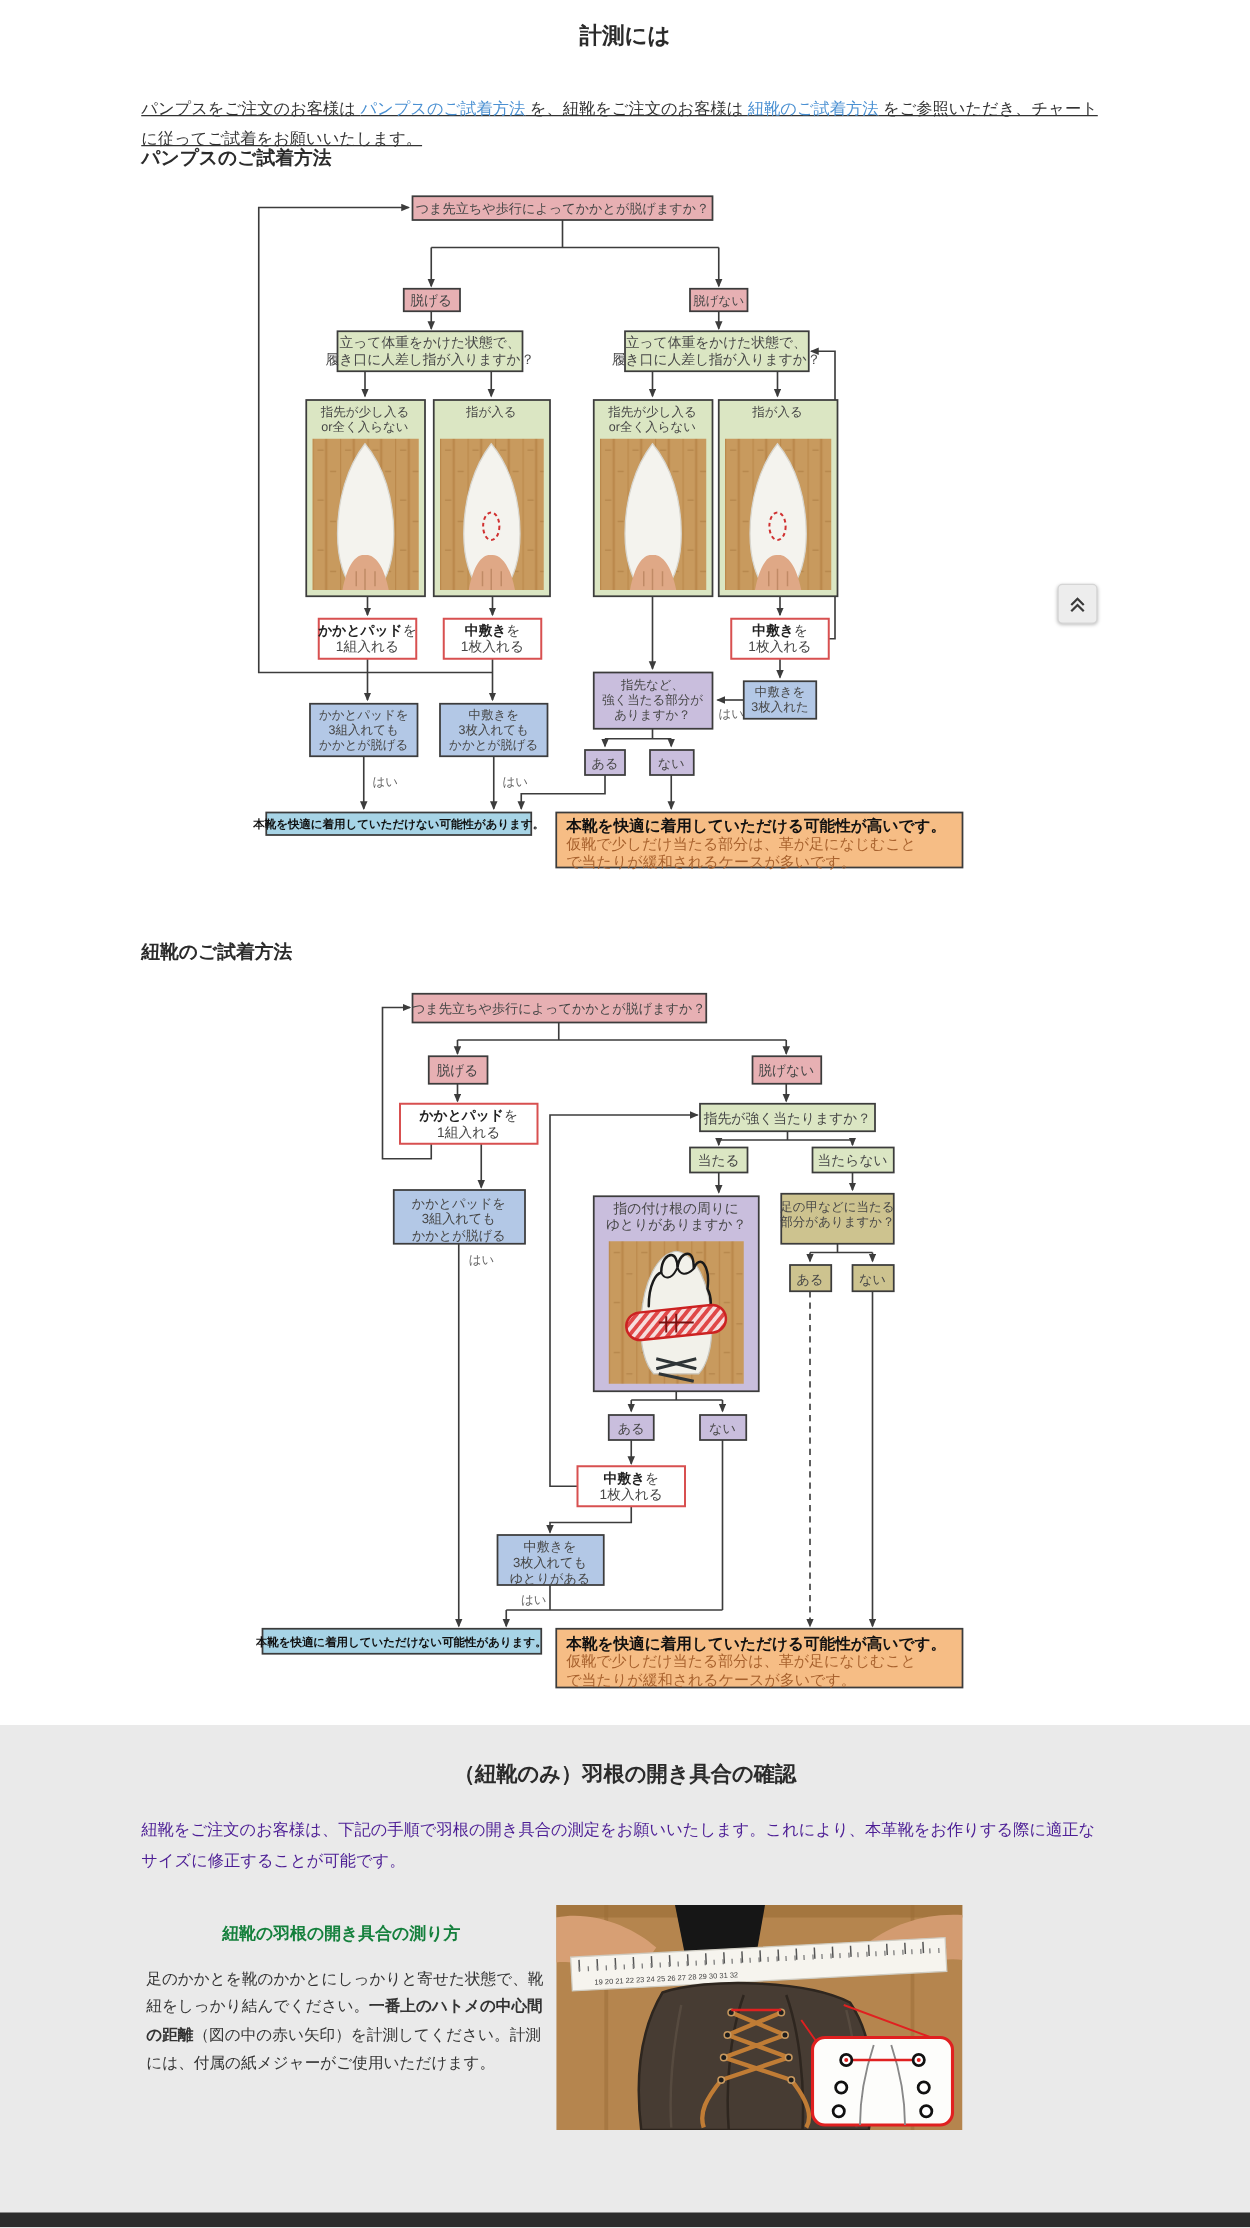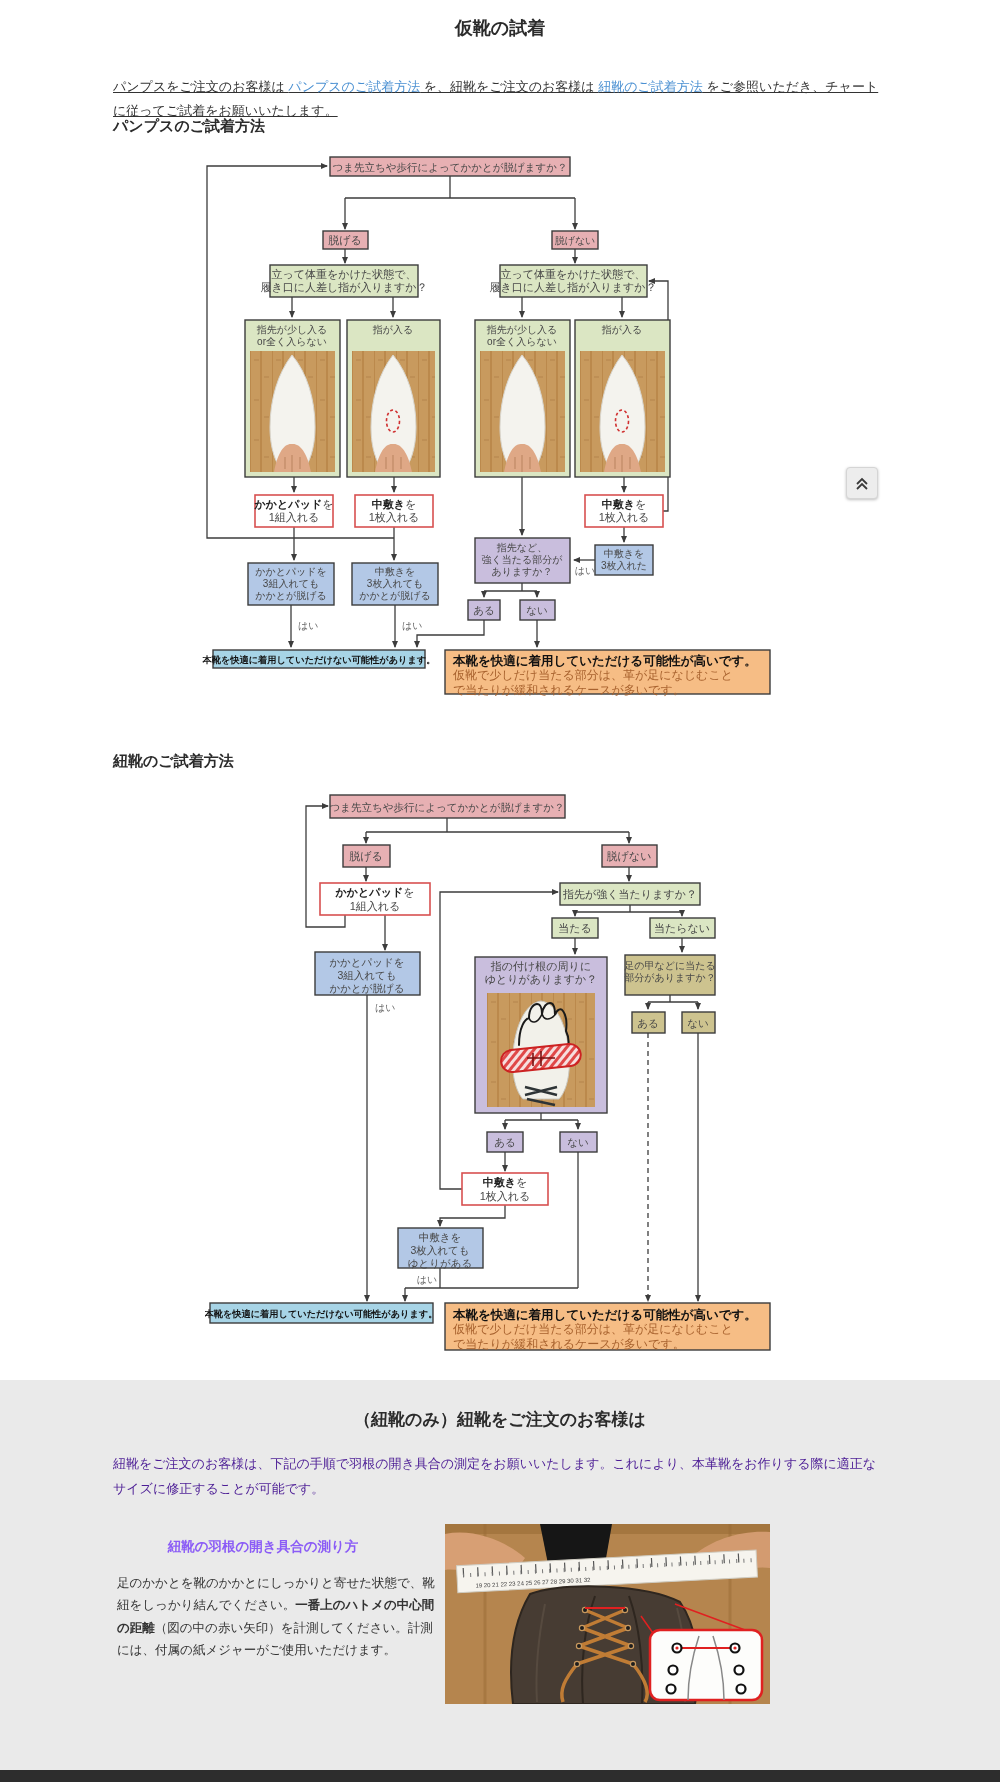--- a/index.html
+++ b/index.html
@@ -25,33 +25,33 @@
   .tyc{text-anchor:middle;}
   .redl{font-family:"Liberation Sans",sans-serif;font-size:11px;font-weight:bold;fill:#222;text-anchor:middle;}
   .redl tspan.tail{font-weight:normal;fill:#474747;}
   .tr1{font-family:"Liberation Sans",sans-serif;font-size:9.2px;font-weight:bold;fill:#111;text-anchor:middle;}
   .tg1{font-family:"Liberation Sans",sans-serif;font-size:12.5px;font-weight:bold;fill:#111;text-anchor:start;}
   .tg2{font-family:"Liberation Sans",sans-serif;font-size:12px;fill:#a8622e;text-anchor:start;}
   
   .grayband{top:1380px;left:0;width:1000px;height:392px;background:#eaeaea;}
   .wing-title{top:28px;left:0;width:100%;text-align:center;font-size:17px;font-weight:bold;color:#2b2b2b;}
   .wing-desc{top:72px;left:113px;width:776px;font-size:13px;line-height:1.9;color:#4c1d95;}
-  .howto-title{top:158px;left:102px;width:322px;text-align:center;font-size:13.5px;font-weight:bold;color:#8b5cf6;}
+  .howto-title{top:158px;left:112px;width:322px;text-align:center;font-size:13.5px;font-weight:bold;color:#15803d;}
   .howto-body{top:188px;left:113px;width:322px;font-size:12.5px;line-height:1.78;color:#333;}
   .footerbar{top:1770px;left:0;width:1000px;height:12px;background:#2d2d2d;}
   .scrolltop{top:467px;left:846px;width:30px;height:30px;background:#ededed;border:1px solid #d5d5d5;
              border-radius:4px;box-shadow:0 1px 3px rgba(0,0,0,.25);display:flex;align-items:center;
              justify-content:center;cursor:pointer;}
 </style>
 </head>
 <body>
 
 <div id="page">
 
-  <h1 class="abs page-title">仮靴の試着</h1>
+  <h1 class="abs page-title">計測には</h1>
 
   <p class="abs intro"><span>パンプスをご注文のお客様は </span><a class="lnk">パンプスのご試着方法</a><span> を、紐靴をご注文のお客様は </span><a class="lnk">紐靴のご試着方法</a><span> をご参照いただき、チャートに従ってご試着をお願いいたします。</span></p>
 
   <h3 class="abs sec" style="top:117px;left:113px;">パンプスのご試着方法</h3>
 
   <svg class="abs" style="top:148px;left:185px;" width="600" height="552" viewBox="0 0 600 552">
     <defs>
       <marker id="ar1" markerWidth="8" markerHeight="8" refX="6" refY="3" orient="auto" markerUnits="userSpaceOnUse">
         <path d="M0,0L7,3L0,6z" fill="#3c3c3c"></path>
       </marker>
@@ -351,21 +351,21 @@
       <text class="tr1" x="116" y="526.5">本靴を快適に着用していただけない可能性があります。</text>
     </g>
     <g>
       <rect class="bx orangebx" x="240" y="513" width="325" height="47"></rect>
       <text class="tg1" x="248" y="529">本靴を快適に着用していただける可能性が高いです。</text>
       <text class="tg2" x="248" y="543"><tspan x="248" dy="0">仮靴で少しだけ当たる部分は、革が足になじむこと</tspan><tspan x="248" dy="1.22em">で当たりが緩和されるケースが多いです。</tspan></text>
     </g>
   </svg>
 
   <div class="abs grayband">
-    <div class="abs wing-title">（紐靴のみ）紐靴をご注文のお客様は</div>
+    <div class="abs wing-title">（紐靴のみ）羽根の開き具合の確認</div>
     <p class="abs wing-desc" style="margin:0;">紐靴をご注文のお客様は、下記の手順で羽根の開き具合の測定をお願いいたします。これにより、本革靴をお作りする際に適正なサイズに修正することが可能です。</p>
     <div class="abs howto-title">紐靴の羽根の開き具合の測り方</div>
     <p class="abs howto-body" style="margin:4px;"><span>足のかかとを靴のかかとにしっかりと寄せた状態で、靴紐をしっかり結んでください。</span><b>一番上のハトメの中心間の距離</b><span>（図の中の赤い矢印）を計測してください。計測には、付属の紙メジャーがご使用いただけます。</span></p>
 
     <svg class="abs" style="top:144px;left:445px;" width="325" height="180" viewBox="0 0 325 180">
       <rect width="325" height="180" fill="#b5854e"></rect>
       <path d="M0,0H325V10H0z" fill="#a4763f"></path>
       <path d="M40,0V180M285,0V180" stroke="#9a6c36" stroke-width="3" opacity="0.5"></path>
       <path d="M95,0h72L160,40H103z" fill="#161616"></path>
       <path d="M0,10C30,4 62,18 80,34L62,60C36,50 12,44 0,46z" fill="#d79f74"></path>

